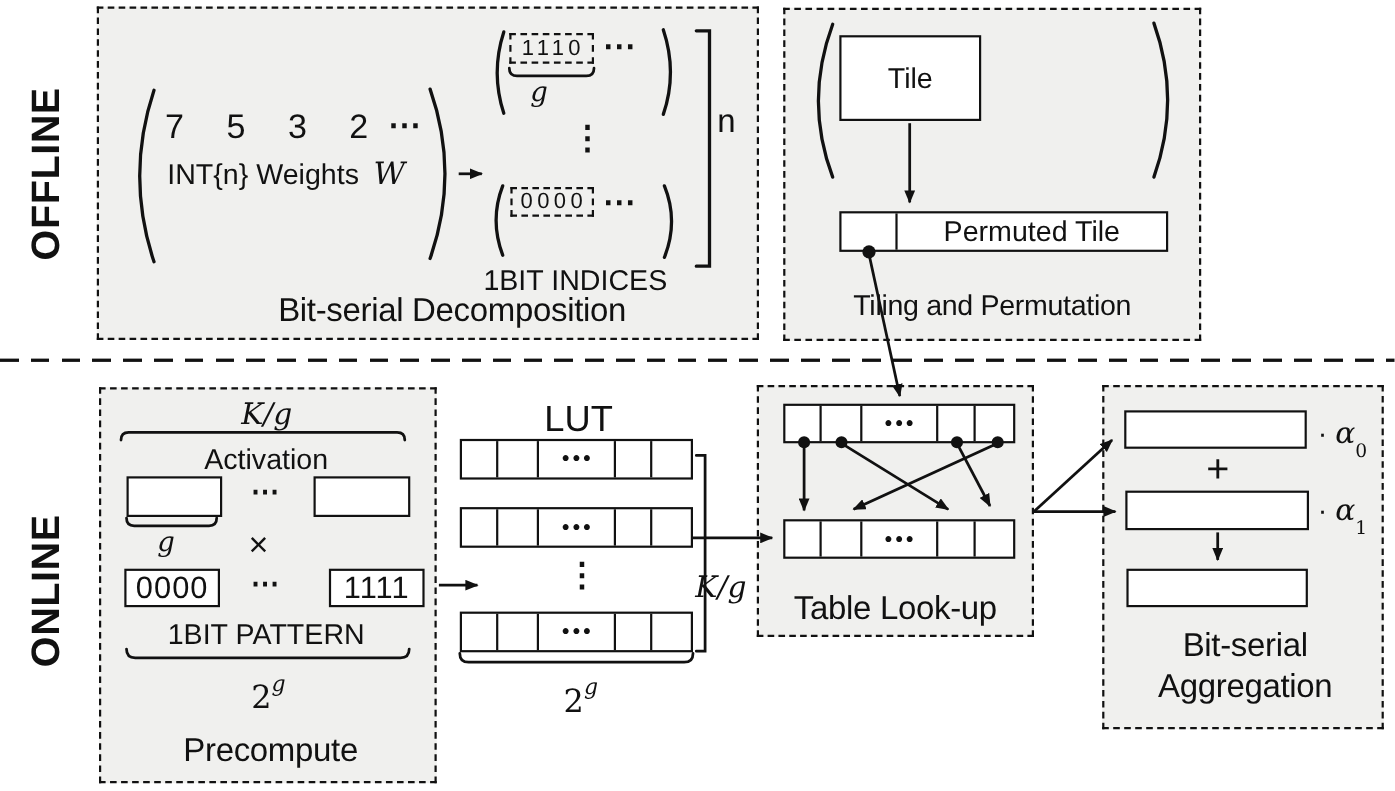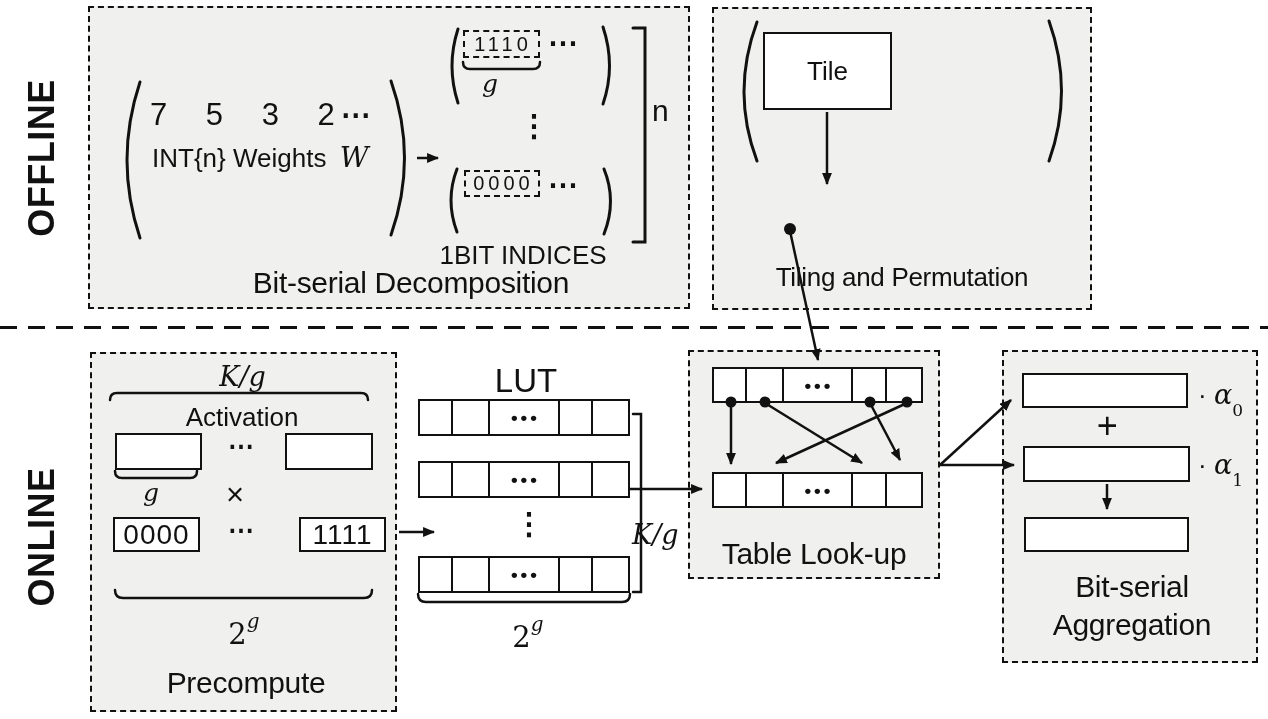--- a/index.html
+++ b/index.html
@@ -44,52 +44,57 @@
   <div class="region boxlayer" style="left:712px;top:7px;width:380px;height:303px"></div>
   <div class="region boxlayer" style="left:90px;top:352px;width:307px;height:360px"></div>
   <div class="region boxlayer" style="left:688px;top:350px;width:252px;height:229px"></div>
   <div class="region boxlayer" style="left:1002px;top:350px;width:256px;height:313px"></div>
 
   <div id="divider"></div>
 
   <div class="lbl rot txt" style="left:-58px;top:138px;width:200px;height:40px;line-height:40px">OFFLINE</div>
   <div class="lbl rot txt" style="left:-58px;top:517px;width:200px;height:40px;line-height:40px">ONLINE</div>
 
-  <div class="lbl txt" style="left:150px;top:97px;font-size:31px;word-spacing:30px;display:flex;gap:6px;align-items:center">
+  <div class="lbl txt" style="left:150px;top:97px;font-size:31px;word-spacing:30px;display:flex;gap:18px;align-items:center">
     <span>7 5 3 2</span>
     <span class="hdots">⋯</span>
   </div>
   <div class="lbl txt" style="left:152px;top:141px;font-size:26px">
     <span>INT{n} Weights</span>
     <span class="math" style="font-size:28px;margin-left:6px">W</span>
   </div>
 
   <div class="mini txt" style="left:463px;top:30px;width:77px;height:28px">1110</div>
   <div class="lbl hdots txt" style="left:548px;top:28px">⋯</div>
   <div class="lbl math ctr txt" style="left:470px;top:69px;width:40px;font-size:25px">g</div>
   <div class="lbl vdots ctr txt" style="left:519px;top:110px;width:28px">⋮</div>
   <div class="mini txt" style="left:464px;top:170px;width:76px;height:27px">0000</div>
   <div class="lbl hdots txt" style="left:548px;top:170px">⋯</div>
   <div class="lbl txt" style="left:652px;top:94px;font-size:30px">n</div>
   <div class="lbl ctr txt" style="left:423px;top:240px;width:200px;font-size:26px">1BIT INDICES</div>
   <div class="lbl ctr bold txt" style="left:211px;top:266px;width:400px;font-size:30px">Bit-serial Decomposition</div>
 
   <div class="wbox txt" style="left:763px;top:32px;width:129px;height:78px;font-size:26px">Tile</div>
+  <div class="bar txt" style="left:763px;top:192px;width:299px;height:37px">
+    <div style="flex:0 0 51px;border-right:2.5px solid var(--ink);box-sizing:border-box"></div>
+    <div style="flex:1;display:flex;align-items:center;justify-content:center;font-size:26px">Permuted Tile</div>
+  </div>
   <div class="lbl ctr bold txt" style="left:712px;top:262px;width:380px;font-size:26px">Tiling and Permutation</div>
 
   <div class="lbl math ctr txt" style="left:200px;top:361px;width:85px;font-size:27px">K/g</div>
   <div class="lbl ctr txt" style="left:142px;top:402px;width:200px;font-size:26px">Activation</div>
   <div class="wbox txt" style="left:115px;top:433px;width:87px;height:37px"></div>
   <div class="lbl hdots txt" style="left:228px;top:433px;font-size:26px">⋯</div>
   <div class="wbox txt" style="left:285px;top:433px;width:88px;height:37px"></div>
   <div class="lbl math ctr txt" style="left:131px;top:478px;width:40px;font-size:25px">g</div>
   <div class="lbl bold txt" style="left:226px;top:477px;font-size:31px">×</div>
   <div class="wbox txt" style="left:113px;top:517px;width:87px;height:35px;font-size:28px;letter-spacing:1px">0000</div>
   <div class="lbl hdots txt" style="left:228px;top:517px;font-size:26px">⋯</div>
   <div class="wbox txt" style="left:299px;top:517px;width:87px;height:35px;font-size:28px;letter-spacing:1px">1111</div>
+  <div class="lbl ctr txt" style="left:122px;top:561px;width:240px;font-size:26px">1BIT PATTERN</div>
   <div class="lbl ctr txt" style="left:214px;top:617px;width:60px">
     <span class="math" style="font-style:normal;font-size:29px">2</span><sup class="e">g</sup>
   </div>
   <div class="lbl ctr bold txt" style="left:121px;top:666px;width:250px;font-size:30px">Precompute</div>
 
   <div class="lbl ctr txt" style="left:488px;top:362px;width:76px;font-size:33px">LUT</div>
 
   <div class="bar txt" style="left:418px;top:399px;width:212px;height:37px">
     <div class="c"></div>
       <div class="c c2"></div>

